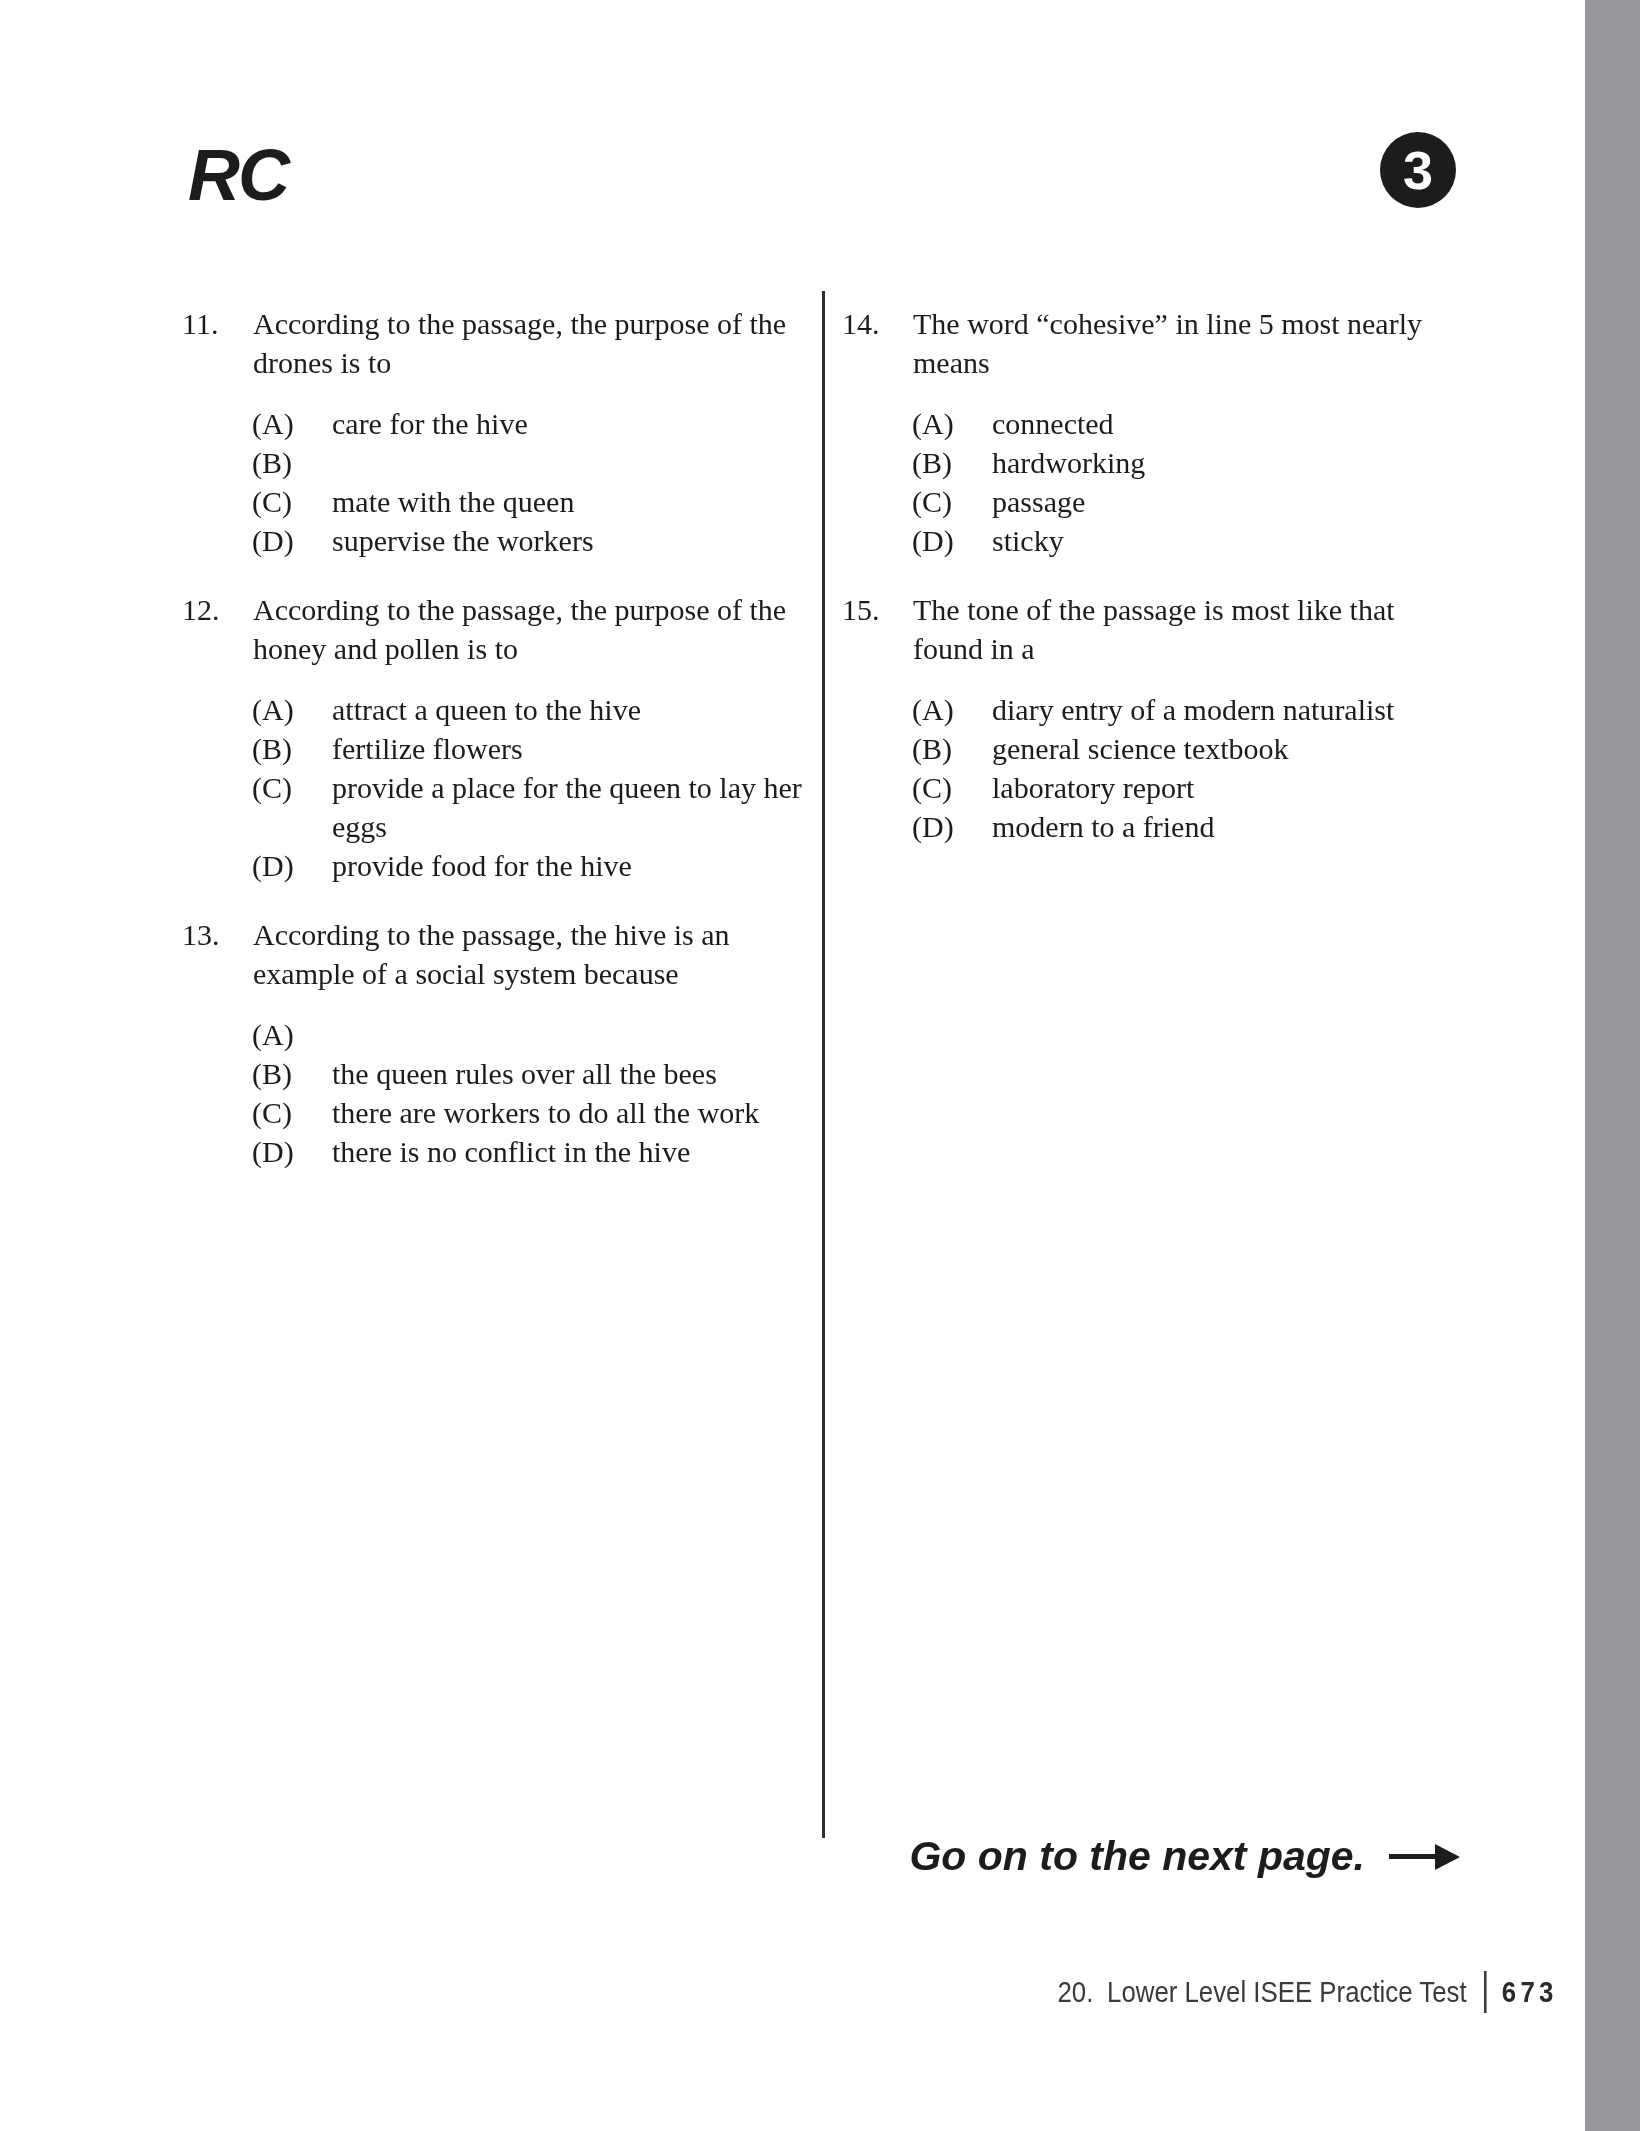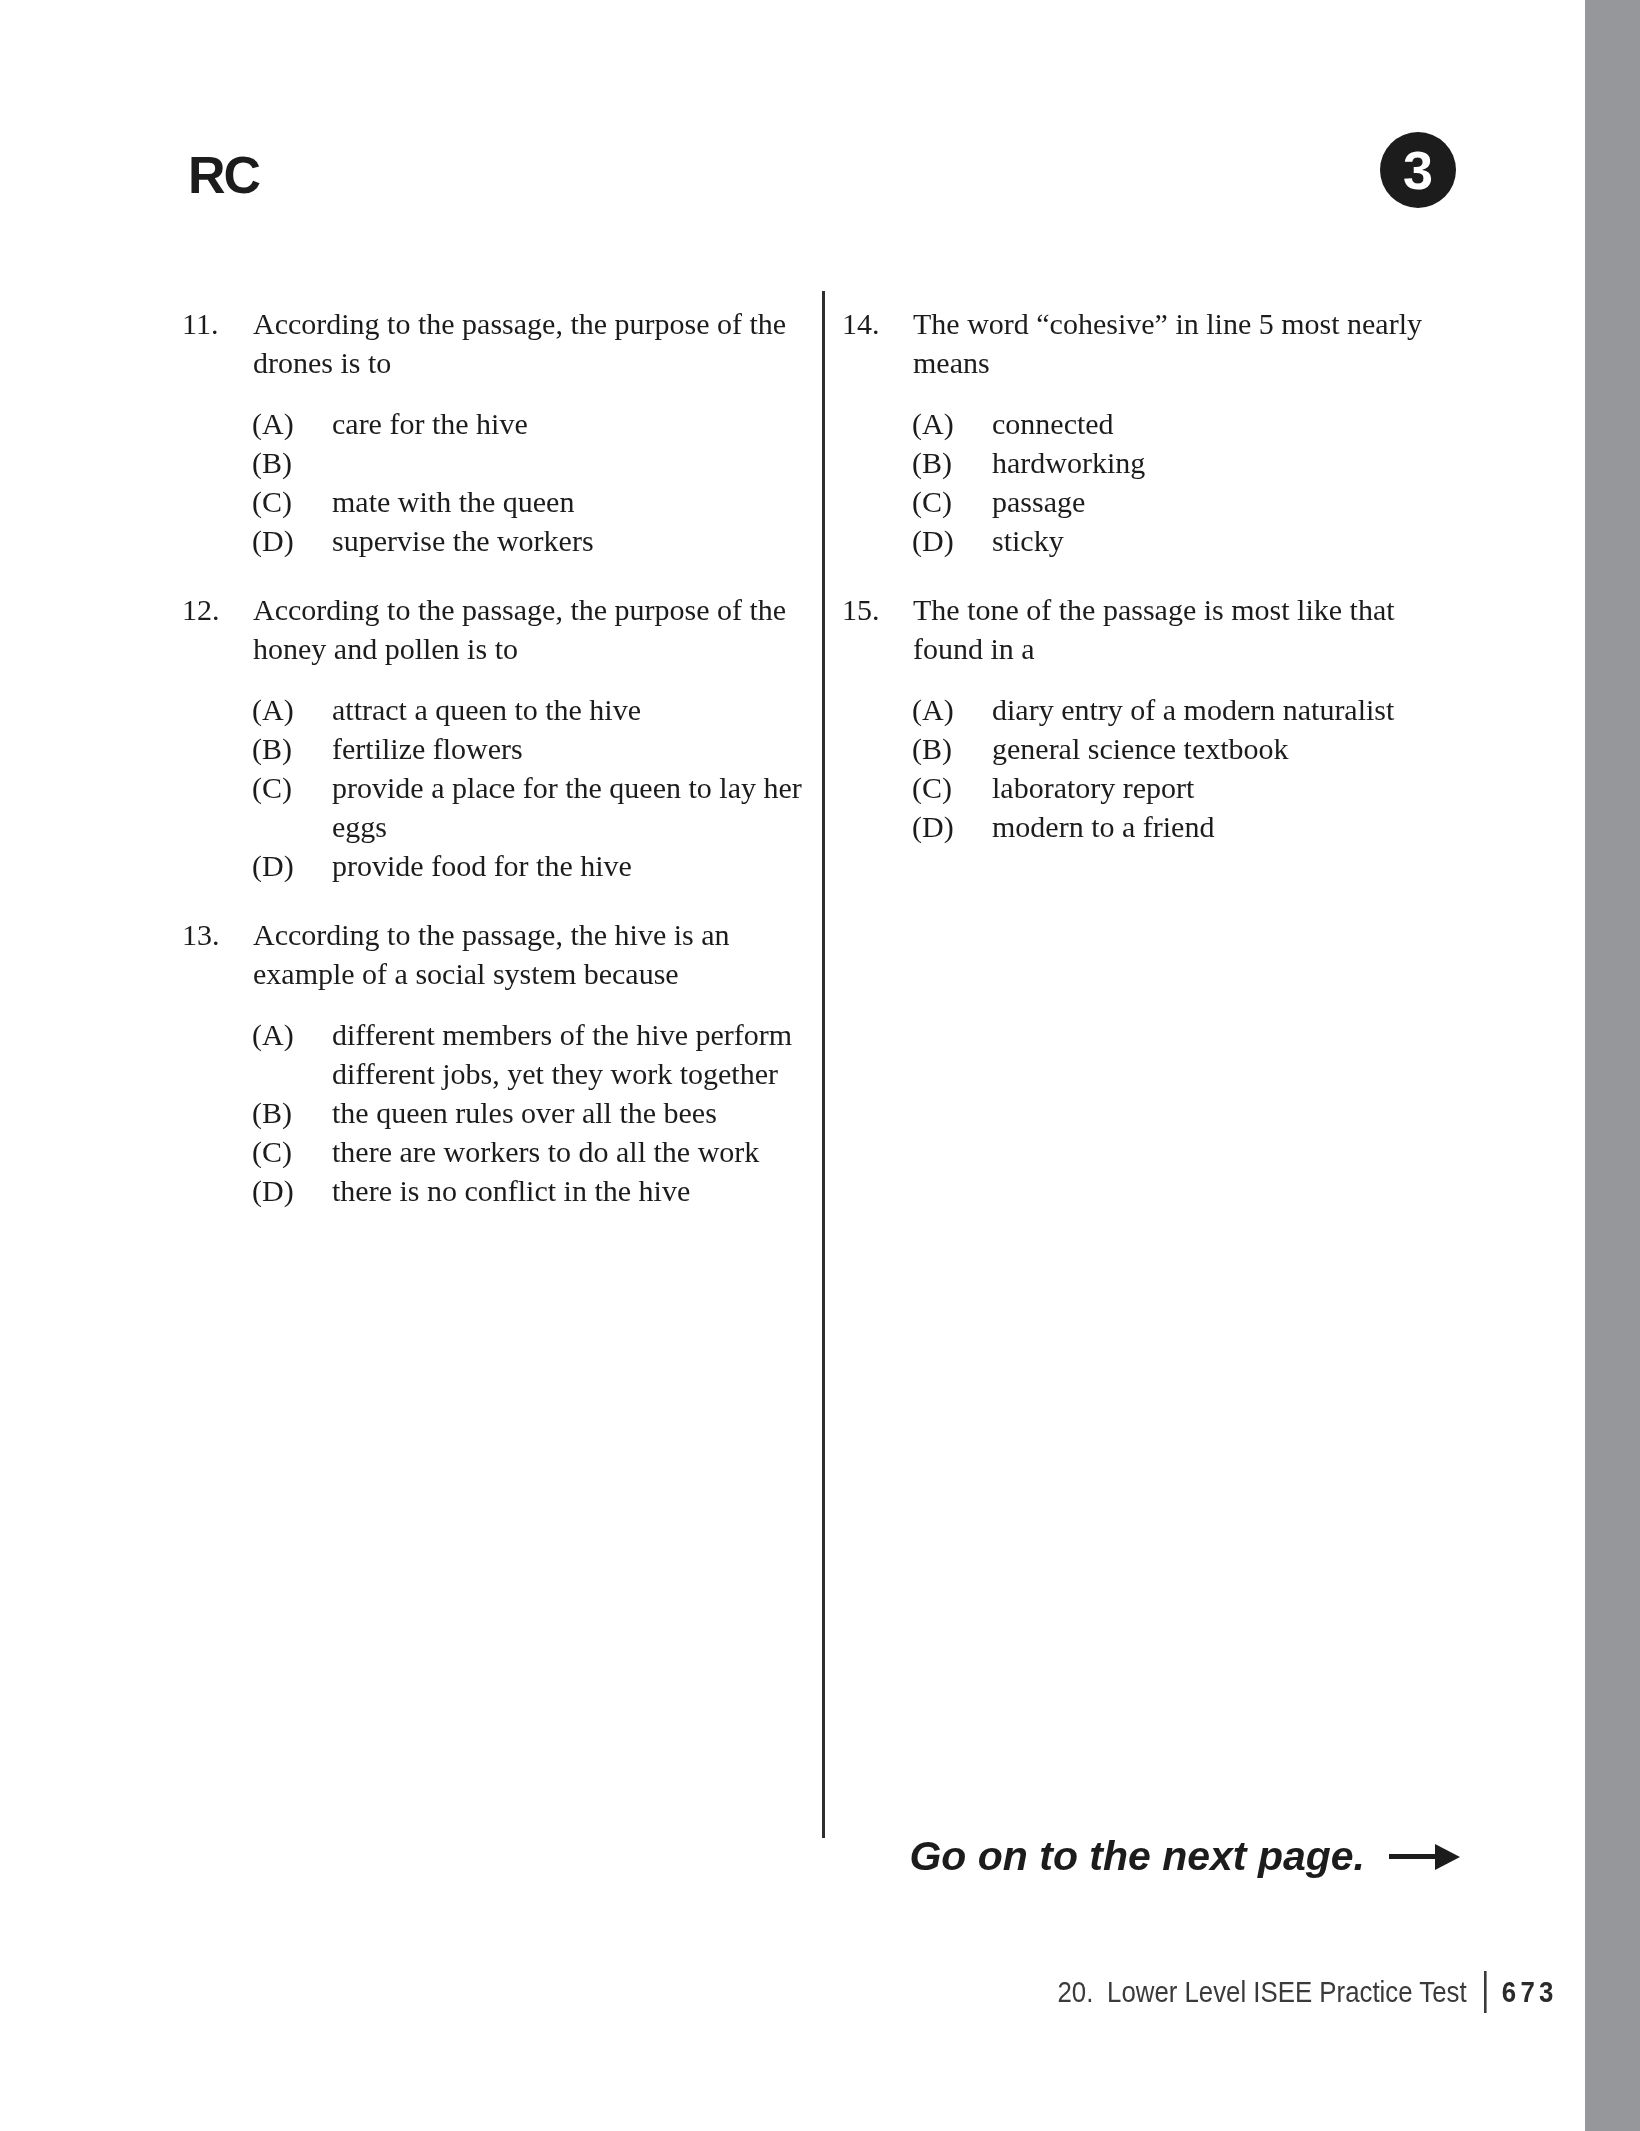--- a/index.html
+++ b/index.html
@@ -23,24 +23,25 @@
     width: 55px;
     height: 2131px;
     background: #96979b;
   }
   .section-label {
     position: absolute;
     left: 188px;
     top: 136px;
     font-family: "Liberation Sans", sans-serif;
     font-weight: bold;
-    font-size: 52px;
+    font-size: 72px;
     line-height: 78px;
     letter-spacing: -2px;
     color: #1c1c1c;
+    font-style: italic;
   }
   .section-badge {
     position: absolute;
     left: 1380px;
     top: 132px;
     width: 76px;
     height: 76px;
     background: #1c1c1c;
     border-radius: 50%;
     display: flex;
@@ -203,21 +204,20 @@
     </div>
 
     <div class="question">
       <div class="qhead">
         <span class="qnum">13.</span>
         <span class="qtext">According to the passage, the hive is an example of a social system because</span>
       </div>
       <div class="choices">
         <div class="choice">
           <span class="cletter">(A)</span>
-          <span class="ctext">different members of the hive perform different jobs, yet they work together</span>
         </div>
         <div class="choice">
           <span class="cletter">(B)</span>
           <span class="ctext">the queen rules over all the bees</span>
         </div>
         <div class="choice">
           <span class="cletter">(C)</span>
           <span class="ctext">there are workers to do all the work</span>
         </div>
         <div class="choice">

